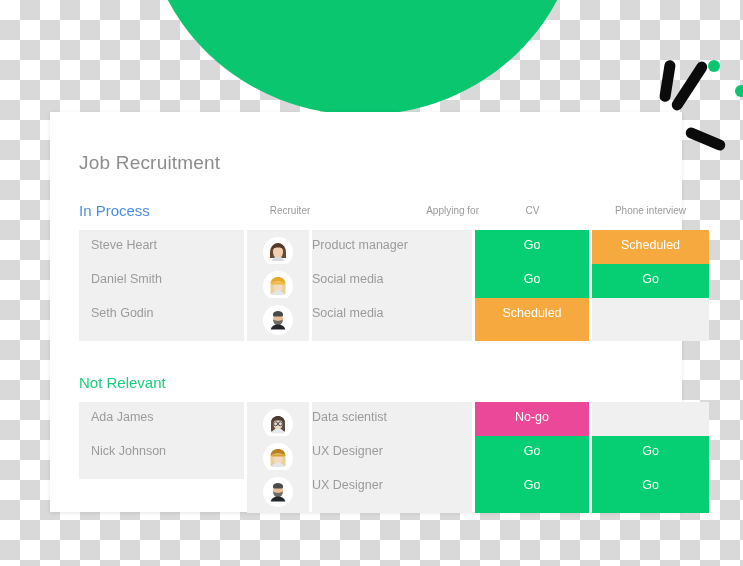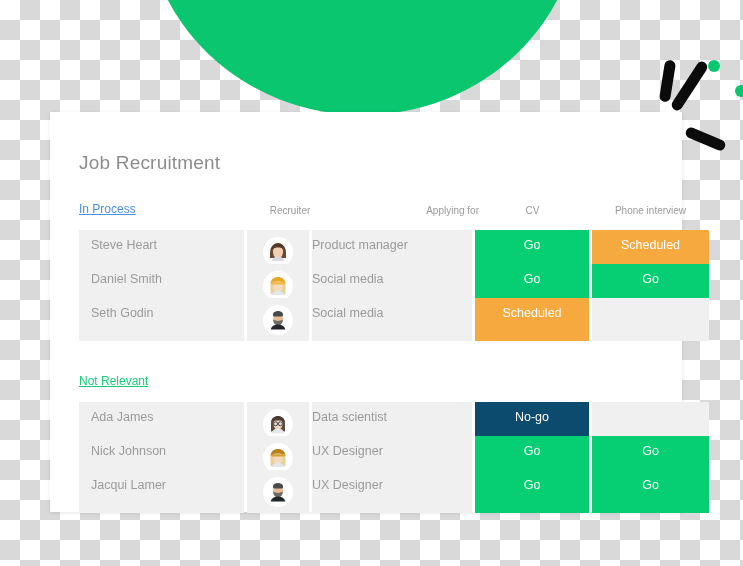--- a/index.html
+++ b/index.html
@@ -85,23 +85,22 @@
   .section-notrelevant { top: 262px; }
 
   .head-row {
     position: relative;
     height: 26px;
   }
   .section-label {
     position: absolute;
     left: 0;
     top: 0;
-    font-size: 12px;
+    font-size: 15px;
     font-weight: 400;
-    text-decoration: underline;
   }
   .label-blue { color: #4A90E2; }
   .label-green { color: #19CE7B; }
 
   .col-head {
     position: absolute;
     top: 3px;
     font-size: 10px;
     color: #9b9b9b;
     text-align: center;
@@ -153,21 +152,21 @@
     text-align: center;
   }
   .c-phone {
     left: 513px;
     width: 117px;
     text-align: center;
   }
 
   .st-go        { background: #06CE72; color: #ffffff; }
   .st-scheduled { background: #F6A93E; color: #ffffff; }
-  .st-nogo      { background: #0c4a6e; color: #ffffff; }
+  .st-nogo      { background: #ec4899; color: #ffffff; }
   .st-empty     { background: #f0f0f0; color: transparent; }
 
   
   .avatar {
     position: absolute;
     left: 50%;
     top: 50%;
     transform: translate(-50%, -50%);
     width: 26px;
     height: 26px;
@@ -305,21 +304,20 @@
                 <path d="M6.6 22c.8-3 3.4-4.6 6.4-4.6s5.6 1.6 6.4 4.6z" fill="#e3e6ea"></path>
               </svg>
           </span>
         </div>
         <div class="cell c-applying">UX Designer</div>
         <div class="cell c-cv st-go">Go</div>
         <div class="cell c-phone st-go">Go</div>
       </div>
 
       <div class="row">
-        <div class="cell c-name">Jacqui Lamer</div>
         <div class="cell c-recruiter">
           <span class="avatar">
             <svg viewBox="0 0 26 26">
                 <circle cx="13" cy="13" r="13" fill="#fff"></circle>
                 <ellipse cx="13" cy="12.5" rx="5" ry="6" fill="#e8bc94"></ellipse>
                 <path d="M7.9 7.6c0-2.2 2.3-3.6 5.1-3.6s5.1 1.4 5.1 3.6c0 1.2-.6 1.8-.6 1.8H8.5s-.6-.6-.6-1.8z" fill="#4a4a4a"></path>
                 <path d="M8.2 12.6c0 3.4 2.1 5.8 4.8 5.8s4.8-2.4 4.8-5.8c0 0-1.6 1.3-4.8 1.3s-4.8-1.3-4.8-1.3z" fill="#6b6b6b"></path>
                 <path d="M5.6 22.6c.9-3.3 3.8-5 7.4-5s6.5 1.7 7.4 5z" fill="#23262b"></path>
               </svg>
           </span>

